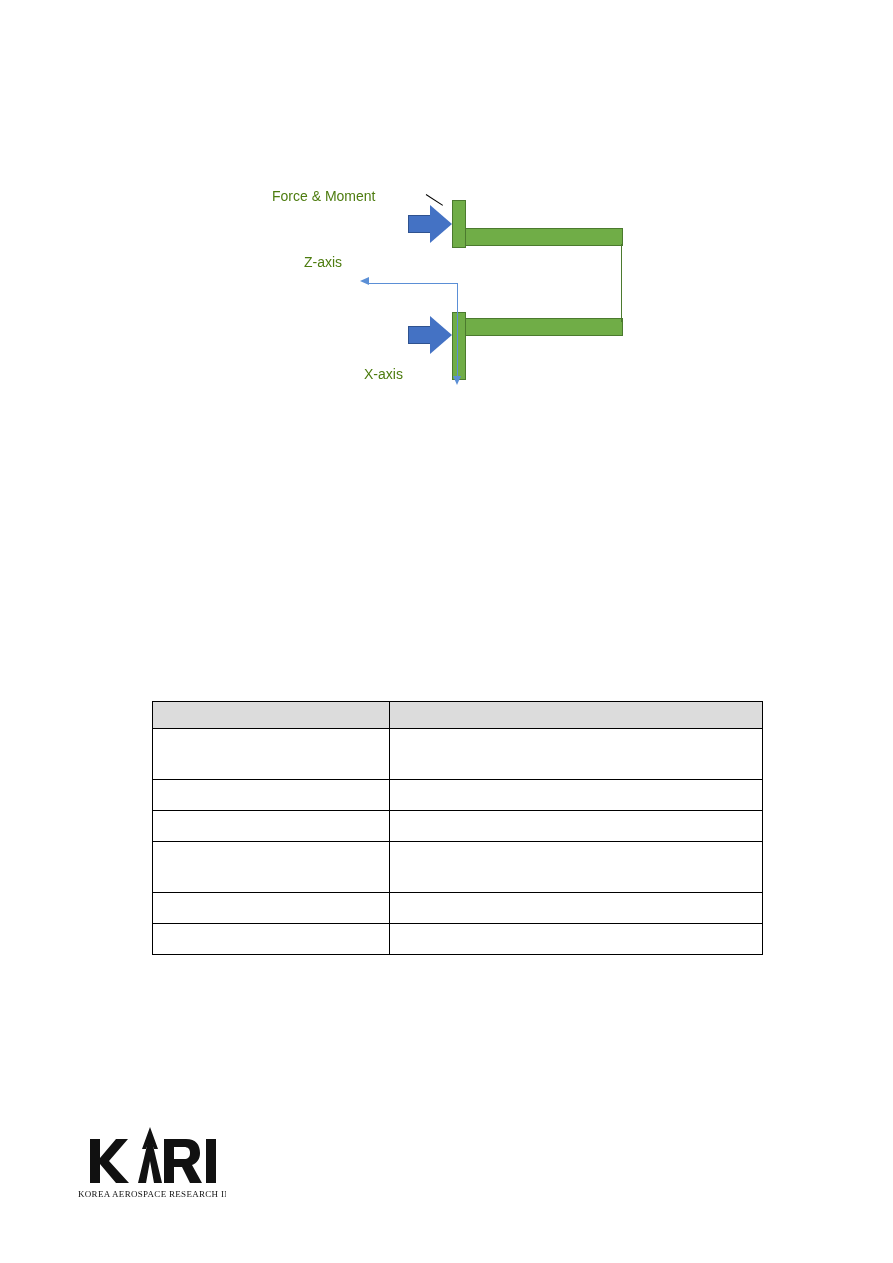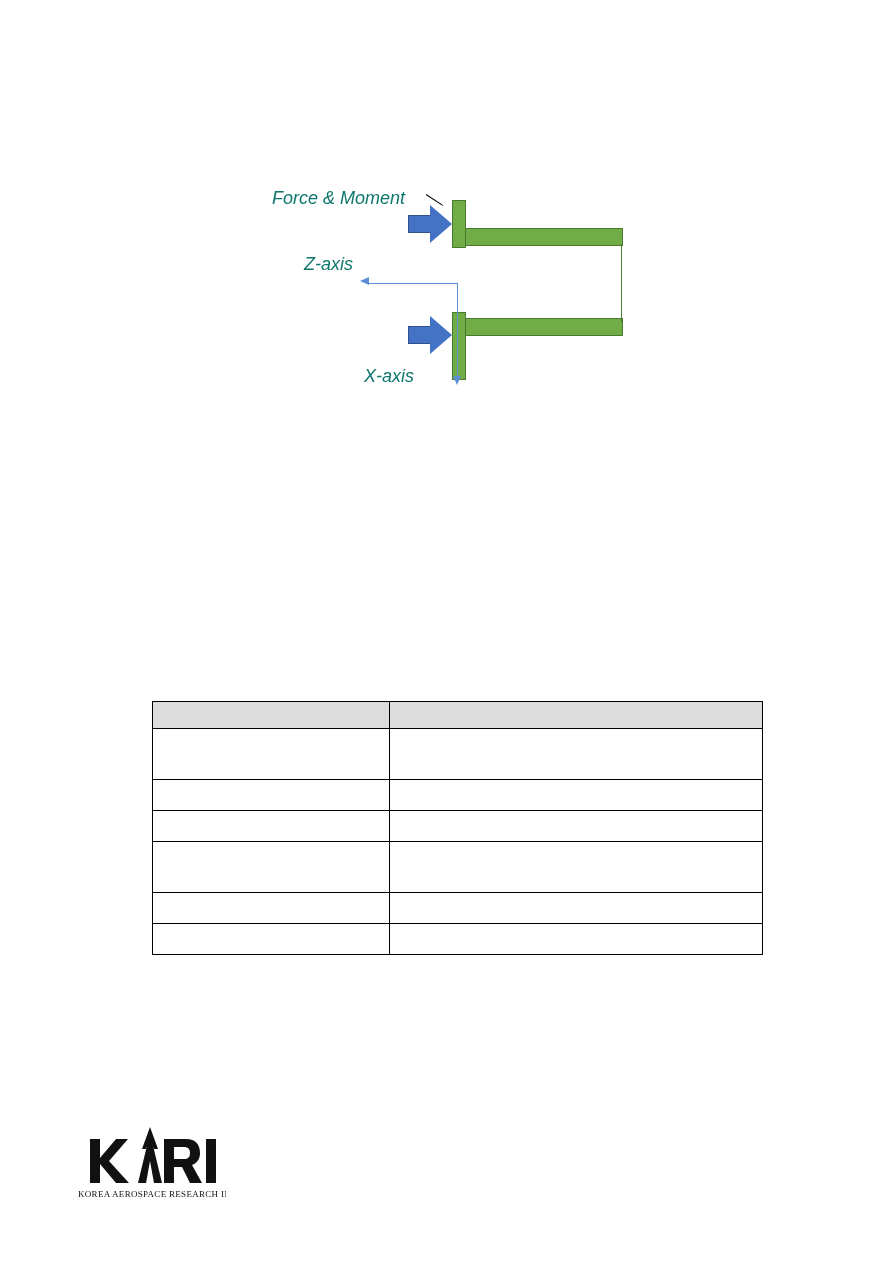--- a/index.html
+++ b/index.html
@@ -159,24 +159,23 @@
     height: 1px;
     background: #000;
     transform: rotate(33deg);
     transform-origin: left center;
   }
 
   
   .dlabel {
     position: absolute;
     font-family: "Liberation Sans", sans-serif;
-    font-size: 18px;
-    color: #0f766e;
+    font-size: 14px;
+    color: #4d7c0f;
     white-space: nowrap;
-    font-style: italic;
   }
   .label-force { left: 22px; top: 8px; }
   .label-z { left: 54px; top: 74px; }
   .label-x { left: 114px; top: 186px; text-align: center; }
 
   
   .data-table {
     position: absolute;
     left: 152px;
     top: 701px;

